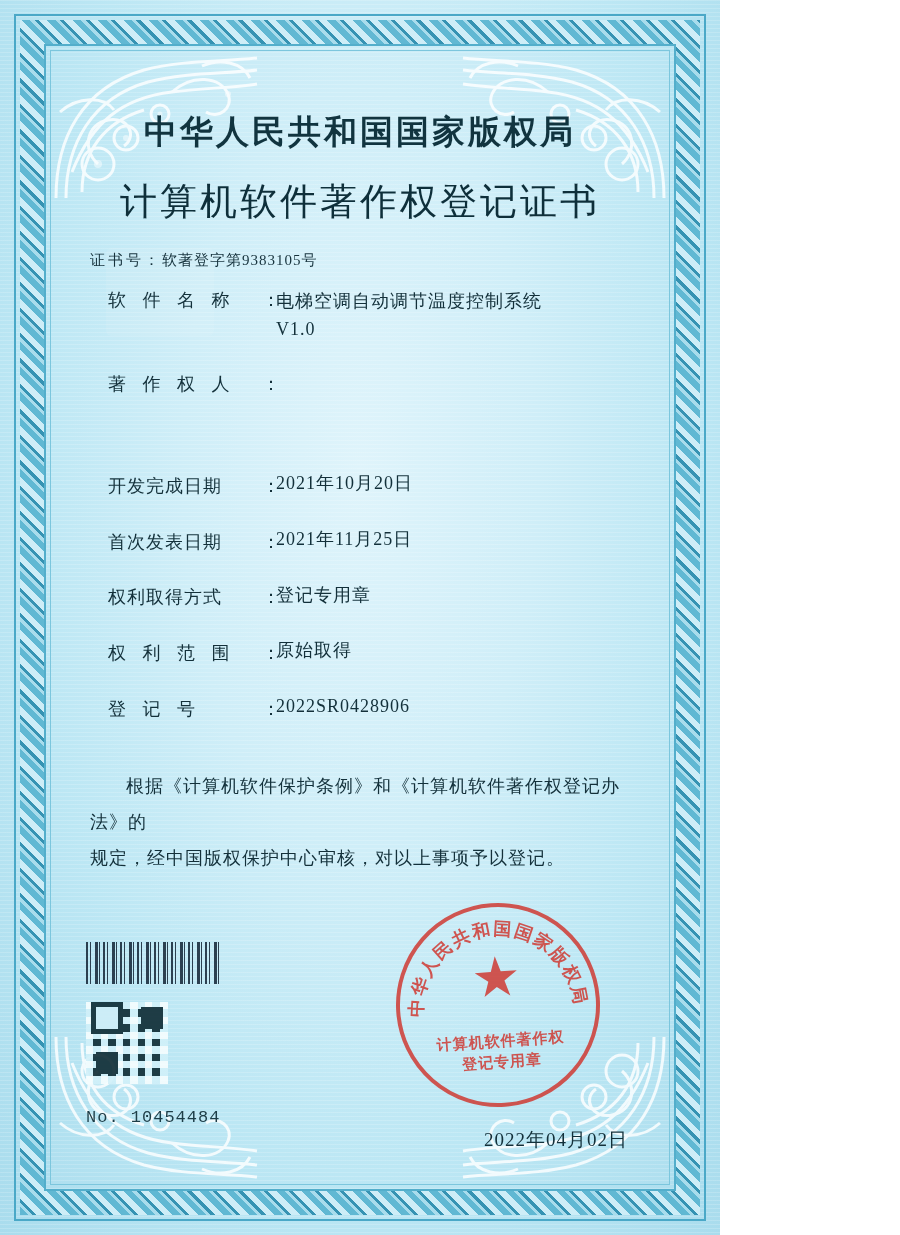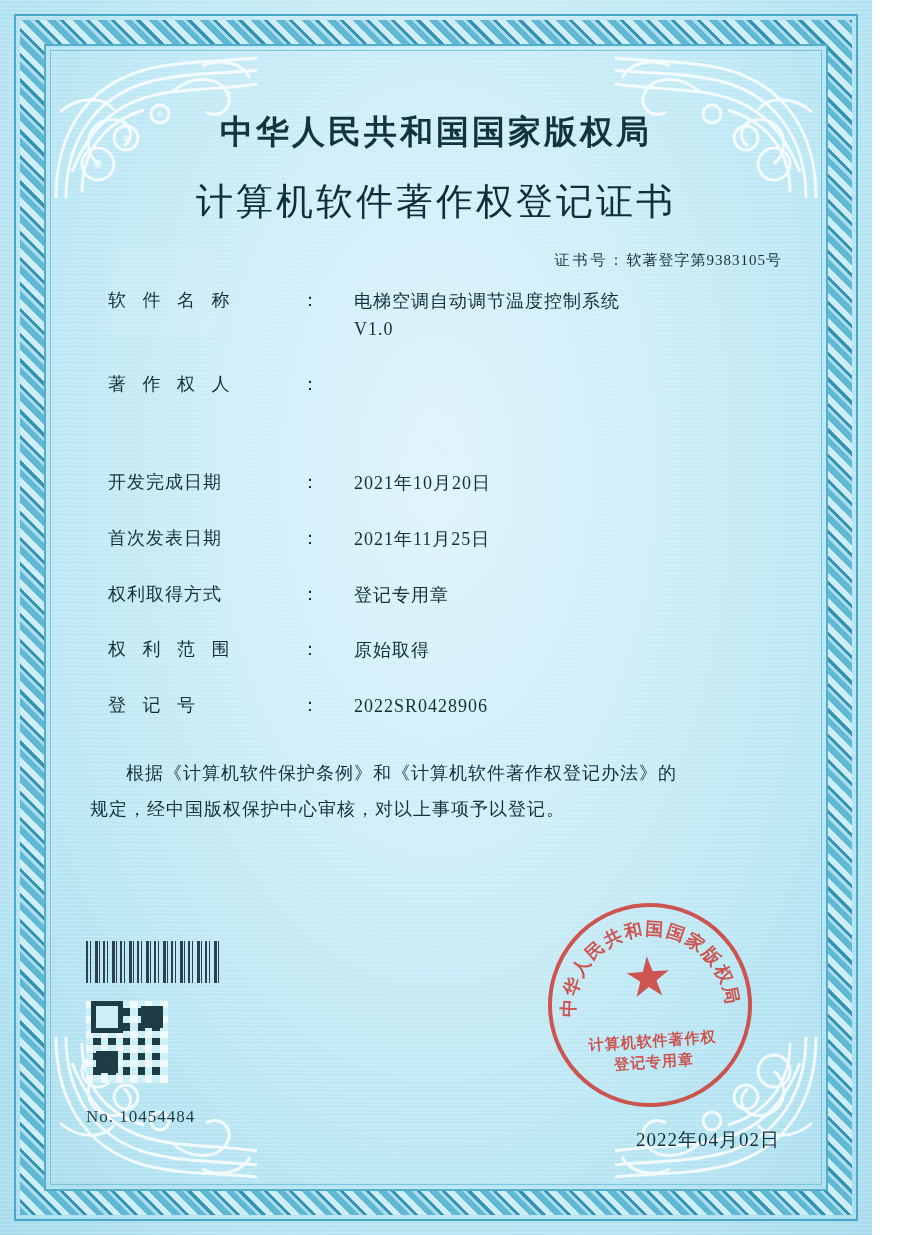--- a/index.html
+++ b/index.html
@@ -6,21 +6,21 @@
     margin: 0;
     padding: 0;
     background: #ffffff;
   }
   body {
     font-family: "Liberation Serif", "DejaVu Serif", serif;
   }
 
   .certificate {
     position: relative;
-    width: 872px;
+    width: 720px;
     height: 1235px;
     box-sizing: border-box;
     overflow: hidden;
     background:
       radial-gradient(ellipse at 50% 38%, #dff4fb 0%, #cfeef8 35%, #bce7f4 65%, #a9dced 100%);
   }
 
   
   .texture {
     position: absolute;
@@ -107,36 +107,34 @@
     font-size: 37px;
     letter-spacing: 3px;
     font-weight: normal;
     color: #0e2f3a;
     margin-top: 22px;
     font-family: "DejaVu Serif", "Liberation Serif", serif;
   }
 
   .cert-no {
     margin-top: 24px;
-    text-align: right;
     font-size: 15px;
     color: #16323c;
     letter-spacing: 1px;
   }
   .cert-no .label { letter-spacing: 3px; }
   .cert-no .value { font-family: "Liberation Serif", serif; }
 
   .fields {
     margin-top: 18px;
   }
   .row {
     display: flex;
     align-items: flex-start;
     margin-bottom: 8px;
-    gap: 39px;
   }
   .row .label {
     width: 172px;
     flex: 0 0 172px;
     font-size: 18px;
     color: #13303a;
     letter-spacing: 6px;
     padding-left: 18px;
     box-sizing: border-box;
   }
@@ -149,28 +147,29 @@
   }
   .row .value {
     font-size: 18px;
     color: #13303a;
     letter-spacing: 1px;
     line-height: 1.55;
   }
   .row.big { margin-bottom: 10px; }
   .gap-sm { height: 18px; }
   .gap-md { height: 46px; }
-  .row.spaced { margin-bottom: 28px; }
+  .row.spaced { margin-bottom: 28px; align-items: flex-end; }
 
   .statement {
-    margin-top: 34px;
+    margin-top: 48px;
     font-size: 18px;
     color: #13303a;
     line-height: 2.0;
     letter-spacing: 1px;
+    font-family: Liberation Mono, monospace;
   }
   .statement .indent { display: block; text-indent: 36px; }
 
   
   .codes {
     position: absolute;
     left: 86px;
     bottom: 108px;
   }
   .barcode {
@@ -203,20 +202,21 @@
     margin: 5px 0 0 5px;
     border: 5px solid #0d2a33;
     background: #cfeef8;
     box-shadow: 45px 0 0 -5px #0d2a33, 0 45px 0 -5px #0d2a33;
   }
   .serial {
     margin-top: 24px;
     font-size: 17px;
     color: #1d3d47;
     letter-spacing: 1px;
+    font-family: Liberation Mono, monospace;
   }
 
   
   .seal {
     position: absolute;
     right: 120px;
     bottom: 128px;
     width: 196px;
     height: 196px;
     border: 4px solid #d0342c;

